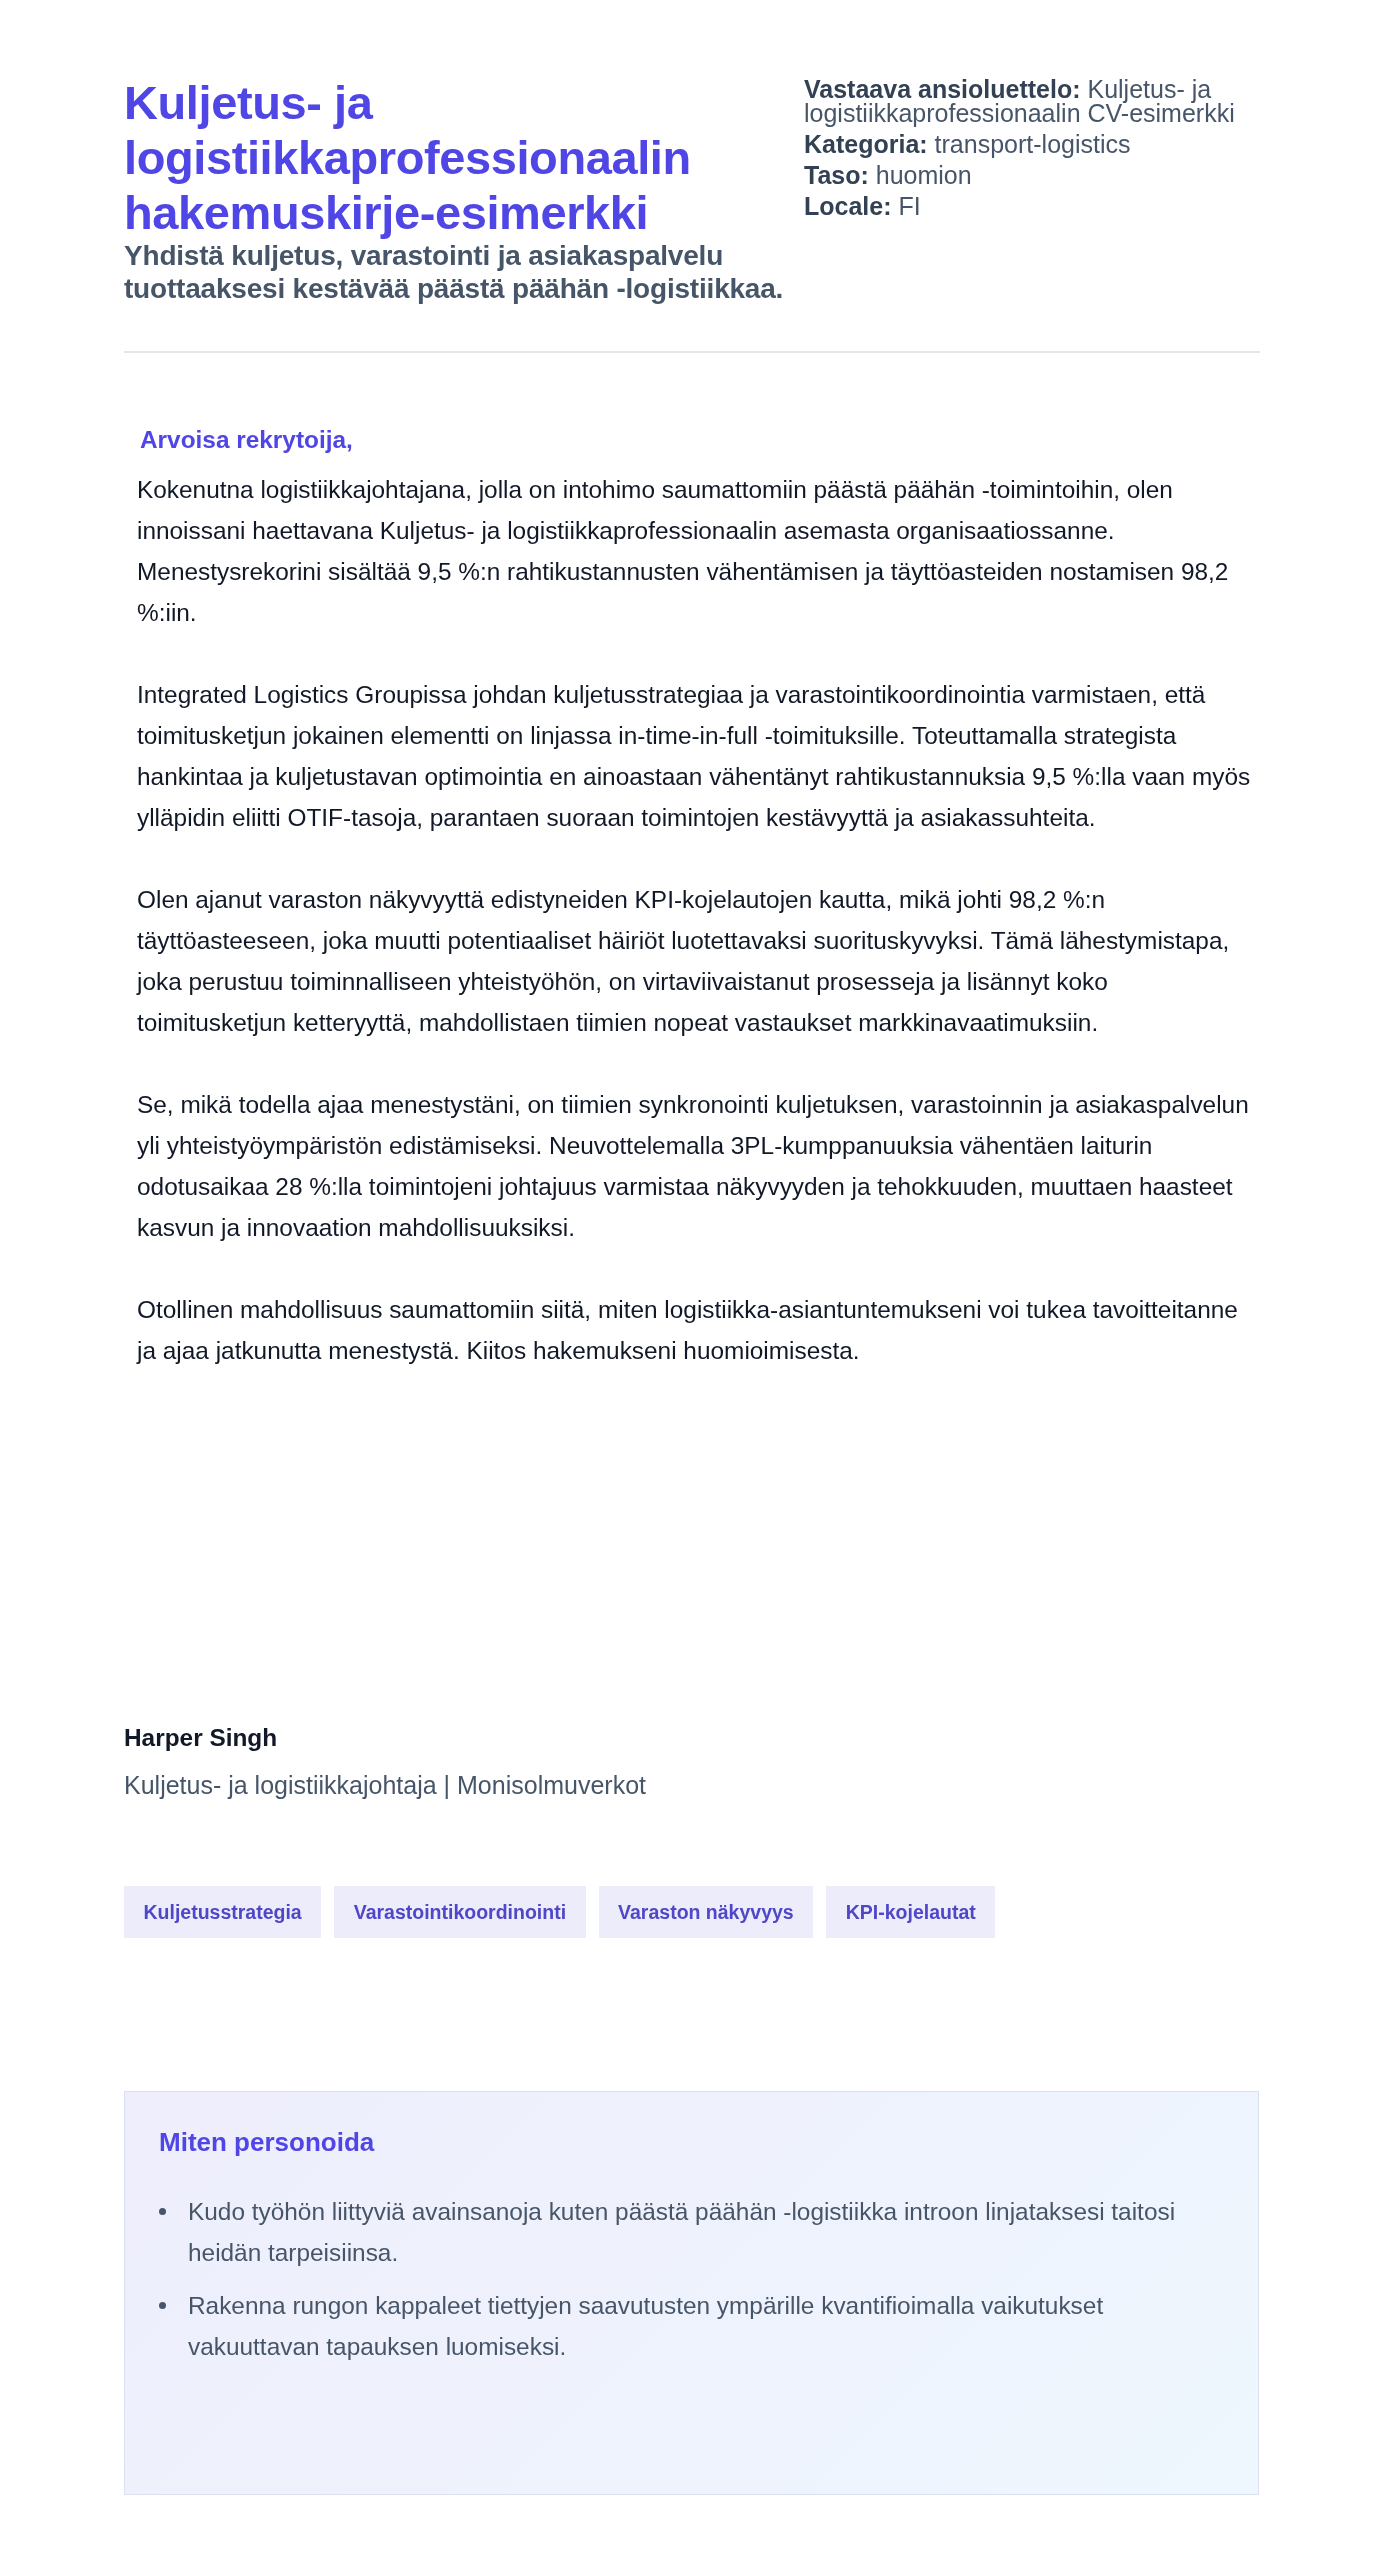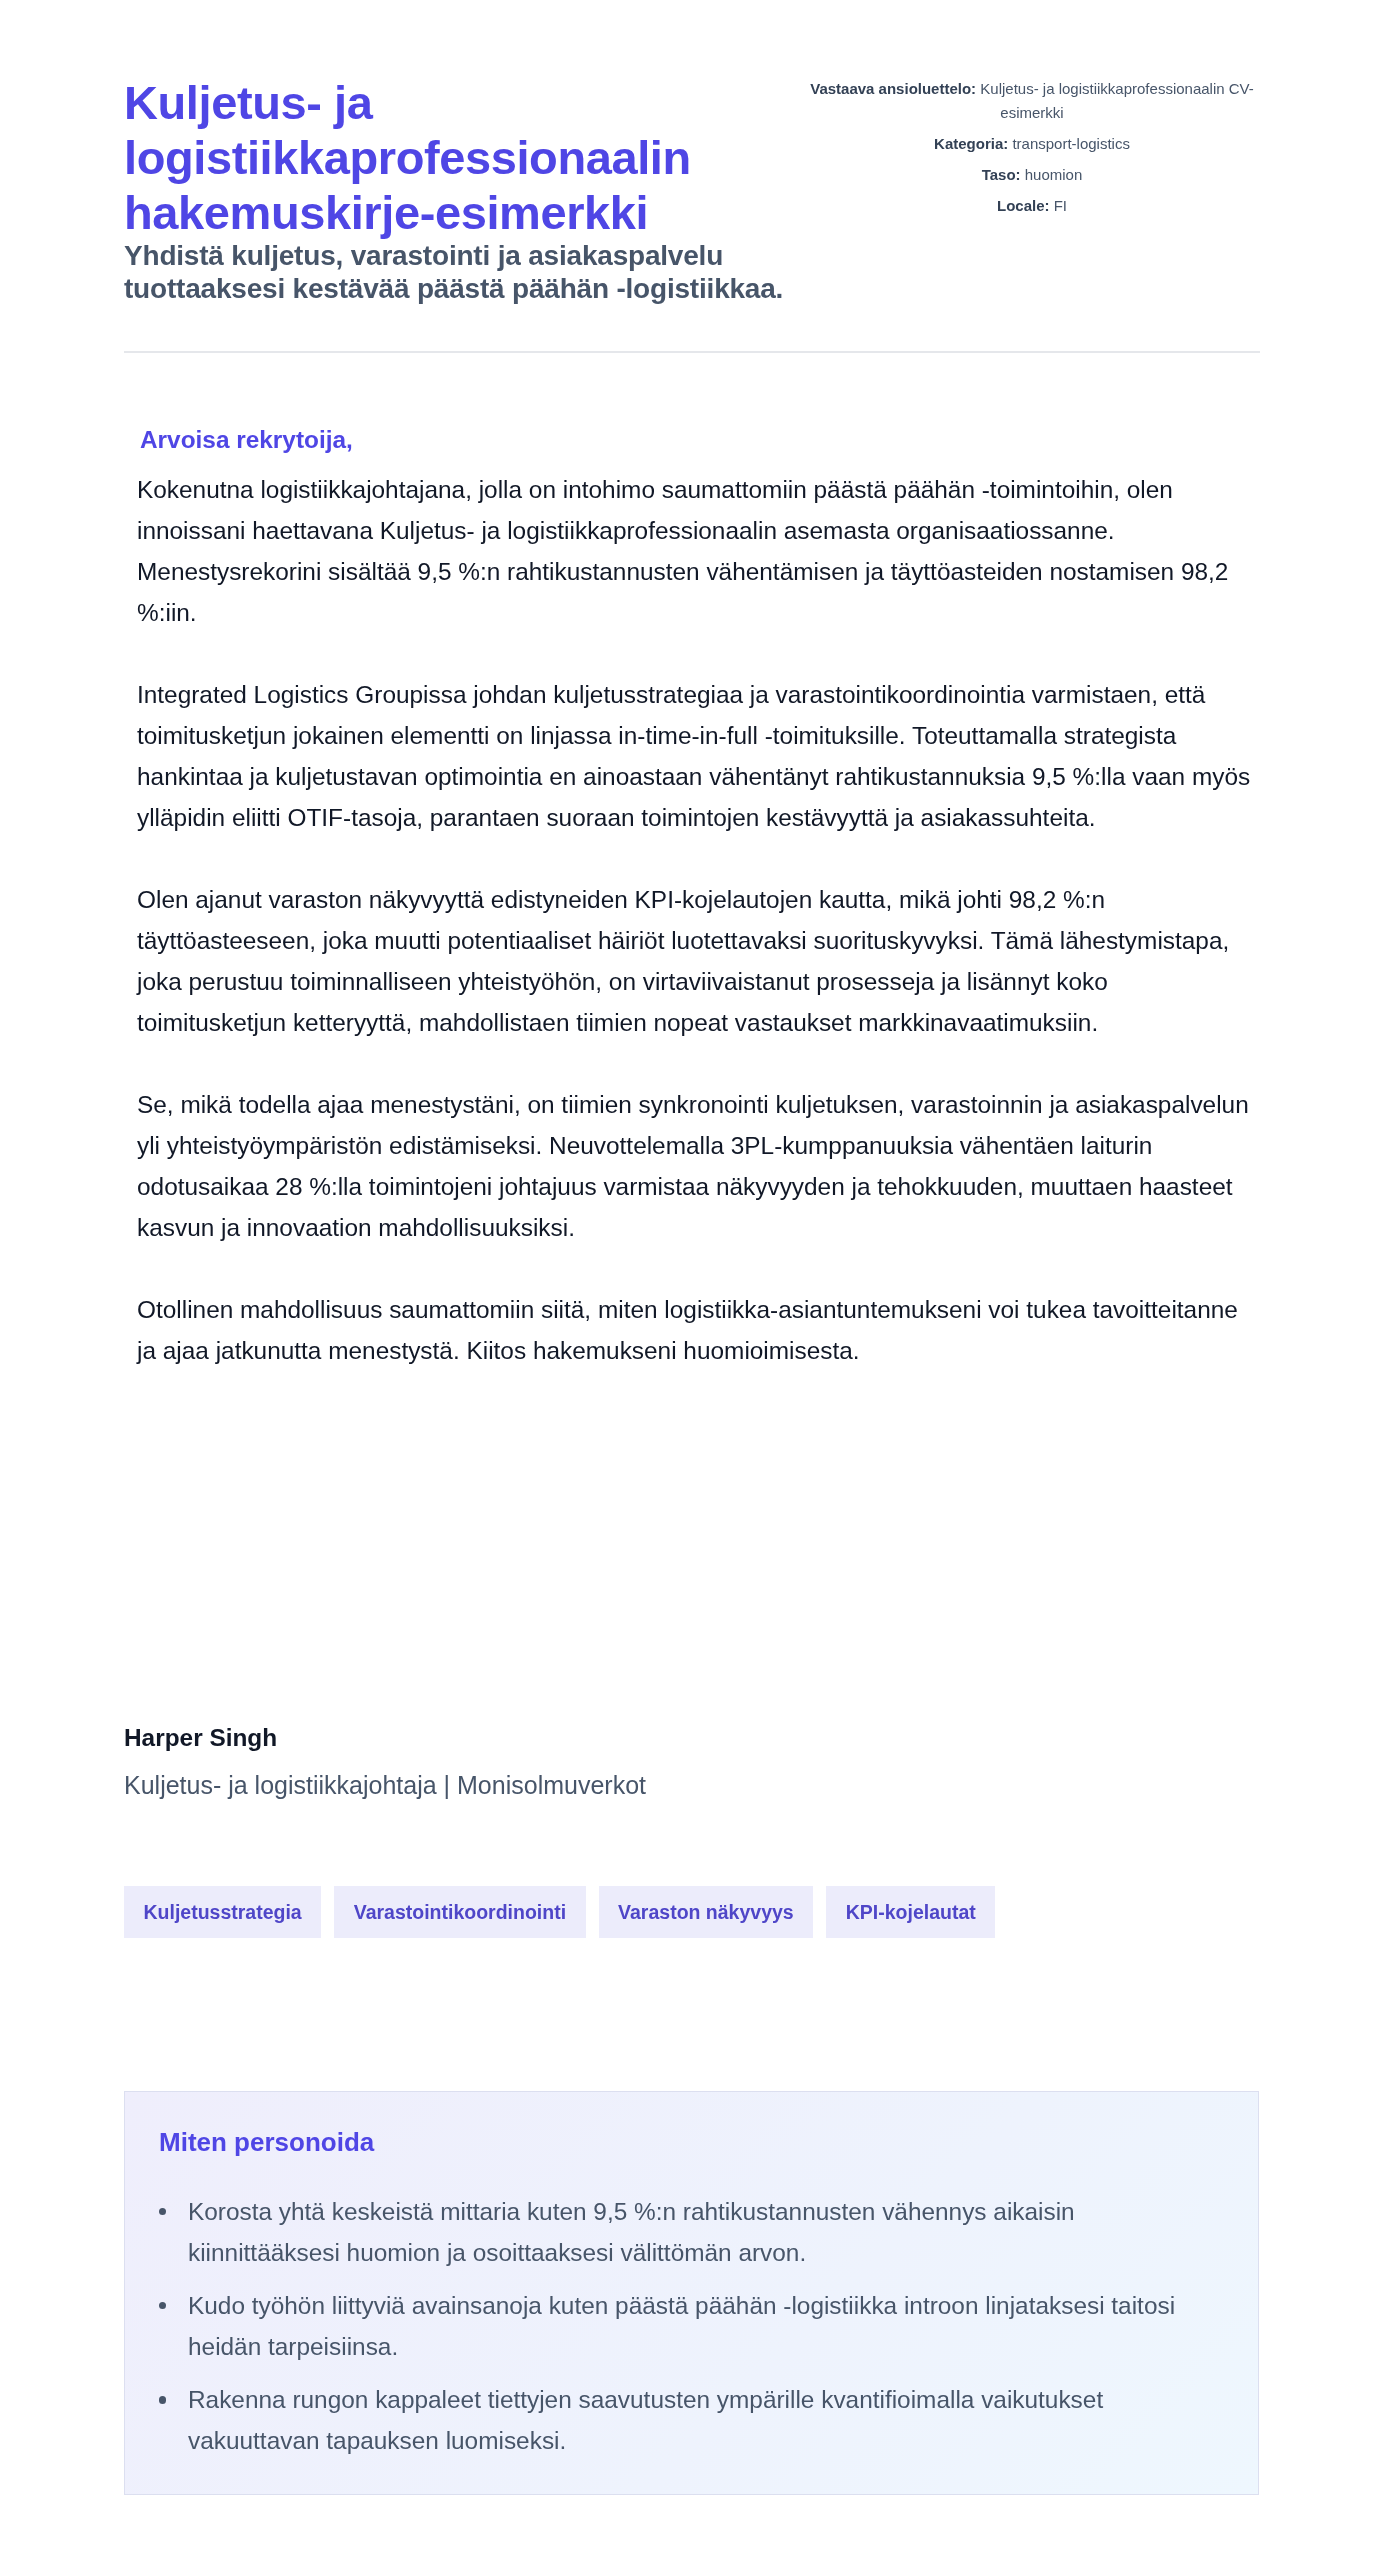--- a/index.html
+++ b/index.html
@@ -16,22 +16,22 @@
     position: absolute; left: 0; top: 0; width: 618px; margin: 0;
     font-size: 47px; line-height: 55px; font-weight: 700; color: #4f46e5;
     letter-spacing: -0.4px;
   }
   .subtitle {
     position: absolute; left: 0; top: 164px; width: 749px; margin: 0;
     font-size: 28px; line-height: 33px; font-weight: 700; color: #475569;
     letter-spacing: -0.2px;
   }
   .meta {
-    position: absolute; right: 0; top: 1.6px; width: 456px; text-align: center;
-    font-size: 15px; line-height: 24.4px; color: #475569;
+    position: absolute; right: 0; top: 1.6px; width: 456px; text-align: left;
+    font-size: 25px; line-height: 24.4px; color: #475569;
   }
   .meta-row { margin: 0 0 6.5px 0; }
   .meta-row .k { font-weight: 700; color: #334155; }
 
   .divider { position: absolute; left: 0; top: 351px; width: 1136px; height: 1.6px; background: #e5e7eb; }
 
   
   .salutation {
     position: absolute; left: 0; top: 407px; margin: 16px;
     font-size: 24.4px; line-height: 33px; font-weight: 700; color: #4f46e5;
@@ -129,24 +129,20 @@
     <span class="tag">Varastointikoordinointi</span>
     <span class="tag">Varaston näkyvyys</span>
     <span class="tag">KPI-kojelautat</span>
   </div>
 
   <section class="tips">
     <h3 class="tips-title">Miten personoida</h3>
     <ul class="tips-list">
       <li>
         <span class="bullet"></span>
-        <span>Korosta yhtä keskeistä mittaria kuten 9,5 %:n rahtikustannusten vähennys aikaisin kiinnittääksesi huomion ja osoittaaksesi välittömän arvon.</span>
-      </li>
-      <li>
-        <span class="bullet"></span>
         <span>Kudo työhön liittyviä avainsanoja kuten päästä päähän -logistiikka introon linjataksesi taitosi heidän tarpeisiinsa.</span>
       </li>
       <li>
         <span class="bullet"></span>
         <span>Rakenna rungon kappaleet tiettyjen saavutusten ympärille kvantifioimalla vaikutukset vakuuttavan tapauksen luomiseksi.</span>
       </li>
     </ul>
   </section>
 
 </div>

